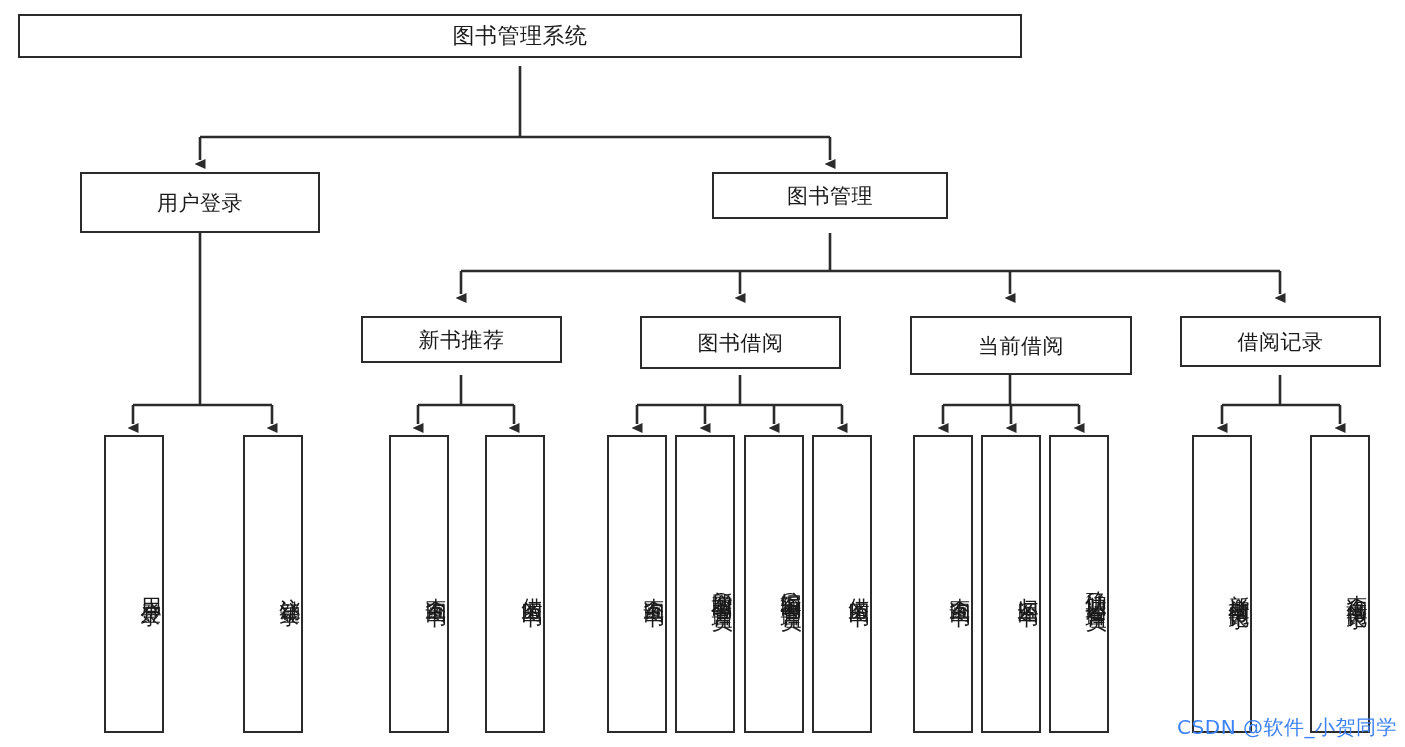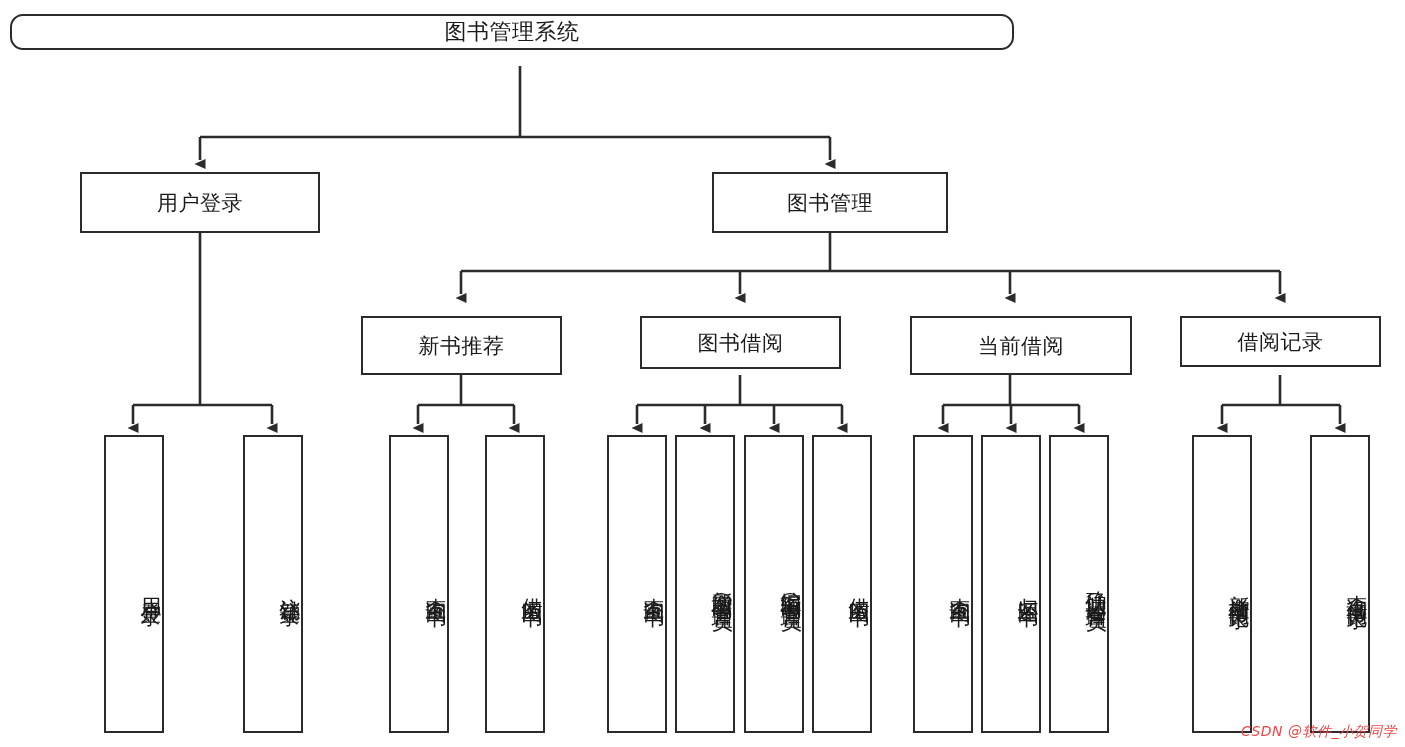--- a/index.html
+++ b/index.html
@@ -55,26 +55,25 @@
   }
   .node-v .vlabel {
     writing-mode: vertical-rl;
     text-orientation: upright;
     display: block;
   }
   #watermark {
     position: absolute;
     right: 8px;
     bottom: 6px;
-    font-size: 14px;
-    color: #ef4444;
+    font-size: 20px;
+    color: #3b82f6;
     letter-spacing: 0.5px;
     white-space: nowrap;
     pointer-events: none;
-    font-style: italic;
   }
 </style>
 </head>
 <body>
 
 <div id="canvas">
 
   <svg id="edges" viewBox="0 0 1405 747" xmlns="http://www.w3.org/2000/svg">
     <defs>
       <marker id="arrow" markerWidth="10" markerHeight="11" refX="1" refY="5.5" orient="auto" markerUnits="userSpaceOnUse">
@@ -118,26 +117,26 @@
       <path d="M1011,405 L1011,424" marker-end="url(#arrow)"></path>
       <path d="M1079,405 L1079,424" marker-end="url(#arrow)"></path>
 
       <path d="M1280,375 L1280,405"></path>
       <path d="M1222,405 L1340,405"></path>
       <path d="M1222,405 L1222,424" marker-end="url(#arrow)"></path>
       <path d="M1340,405 L1340,424" marker-end="url(#arrow)"></path>
     </g>
   </svg>
 
-  <div class="node node-h node-root" style="left:10px; top:14px; width:1004px; height:36px;border-radius:13px;">图书管理系统</div>
+  <div class="node node-h node-root" style="left:18px; top:14px; width:1004px; height:44px;">图书管理系统</div>
 
   <div class="node node-h" style="left:80px; top:172px; width:240px; height:61px;">用户登录</div>
-  <div class="node node-h" style="left:712px; top:172px; width:236px; height:61px;">图书管理</div>
+  <div class="node node-h" style="left:712px; top:172px; width:236px; height:47px;">图书管理</div>
 
-  <div class="node node-h" style="left:361px; top:316px; width:201px; height:59px;">新书推荐</div>
+  <div class="node node-h" style="left:361px; top:316px; width:201px; height:47px;">新书推荐</div>
   <div class="node node-h" style="left:640px; top:316px; width:201px; height:53px;">图书借阅</div>
   <div class="node node-h" style="left:910px; top:316px; width:222px; height:59px;">当前借阅</div>
   <div class="node node-h" style="left:1180px; top:316px; width:201px; height:51px;">借阅记录</div>
 
   <div class="node node-v" style="left:104px; top:435px; width:60px; height:298px;">
     <span class="vlabel">用户登录</span>
   </div>
   <div class="node node-v" style="left:243px; top:435px; width:60px; height:298px;">
     <span class="vlabel">注销登录</span>
   </div>

